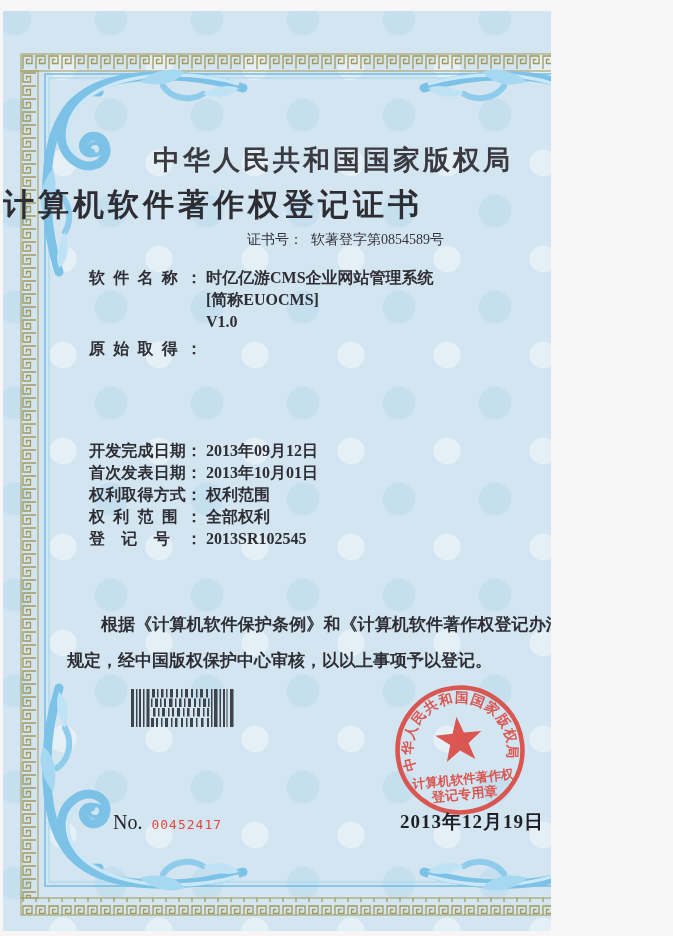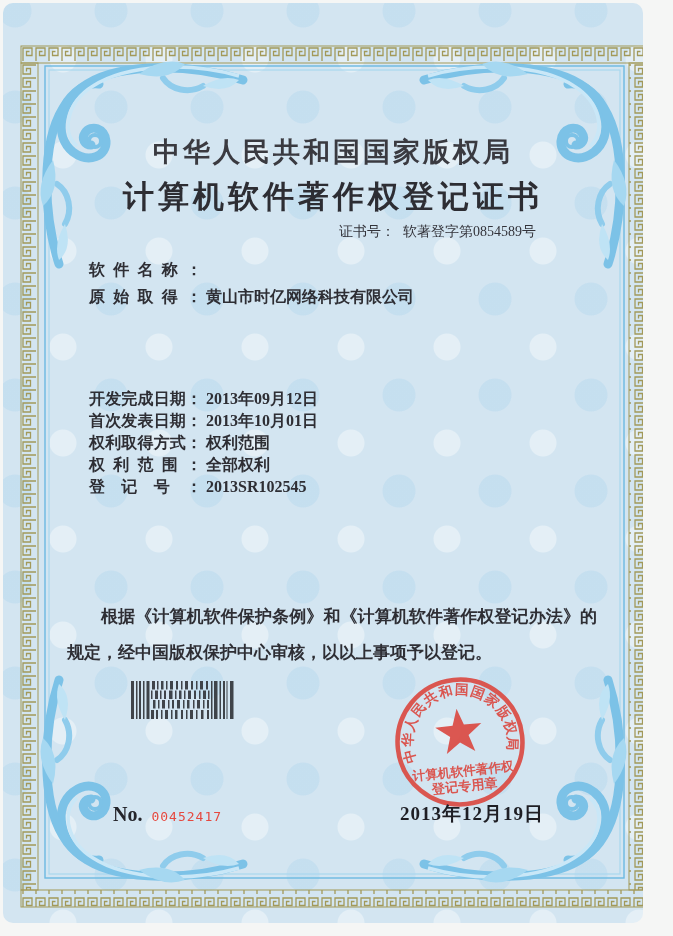--- a/index.html
+++ b/index.html
@@ -1,37 +1,36 @@
 <!DOCTYPE html>
 <html><head>
 <meta charset="utf-8">
 <style>
   html,body{margin:0;padding:0;}
   body{width:673px;height:936px;background:#f5f6f5;font-family:"Liberation Sans",sans-serif;}
   .page{position:relative;width:673px;height:936px;overflow:hidden;}
   .cert{
-    position:absolute;left:3px;top:3px;width:640px;height:920px;
+    position:absolute;left:3px;top:11px;width:548px;height:920px;
     background-color:#d3e5f1;
     background-image:
       radial-gradient(circle, rgba(255,255,255,.38) 0 13px, rgba(255,255,255,0) 14px),
       radial-gradient(circle, rgba(166,209,236,.30) 0 16px, rgba(166,209,236,0) 17px);
     background-size:96px 96px,96px 96px;
     background-position:12px 8px,60px 56px;
     overflow:hidden;
-    border-radius:10px;
   }
   .decor{position:absolute;left:0;top:0;}
   
   .authority{
     position:absolute;left:0;top:131px;width:660px;text-align:center;
     font-family:"Liberation Serif","DejaVu Serif",serif;font-weight:700;
     font-size:27px;letter-spacing:3px;color:#3a3a40;white-space:nowrap;
   }
   .cert-title{
-    position:absolute;left:0;top:173px;width:660px;text-align:center;
+    position:absolute;left:0;top:173px;width:660px;
     font-family:"Liberation Serif","DejaVu Serif",serif;font-weight:700;
     font-size:31px;letter-spacing:4px;color:#2d2d33;white-space:nowrap;
   }
   .cert-no{
     position:absolute;top:220px;right:107px;text-align:right;
     font-family:"Liberation Serif","DejaVu Serif",serif;font-weight:400;
     font-size:14px;color:#33333a;white-space:nowrap;
   }
   .cert-no .lbl{margin-right:8px;}
   .fields{
@@ -53,21 +52,21 @@
   }
   .barcode{position:absolute;left:128px;top:678px;}
   .seal{position:absolute;left:390px;top:672px;width:134px;height:134px;transform:rotate(-6deg);}
   .seal-date{
     position:absolute;left:397px;top:798px;
     font-family:Liberation Serif, serif;font-weight:700;
     font-size:19px;letter-spacing:1px;color:#1e1e24;white-space:nowrap;
   }
   .serial{position:absolute;left:110px;top:800px;white-space:nowrap;}
   .serial .prefix{
-    font-family:"Liberation Serif","DejaVu Serif",serif;font-weight:700;
+    font-family:"Liberation Serif","DejaVu Serif",serif;font-weight:400;
     font-size:20px;color:#25252b;
   }
   .serial .num{
     font-family:"DejaVu Sans Mono",monospace;
     font-size:13px;letter-spacing:1px;color:#e5483f;margin-left:9px;
   }
 </style>
 </head>
 <body>
 
@@ -113,24 +112,28 @@
     <div class="authority">中华人民共和国国家版权局</div>
     <div class="cert-title">计算机软件著作权登记证书</div>
 
     <div class="cert-no">
       <span class="lbl">证书号：</span><span>软著登字第0854589号</span>
     </div>
 
     <div class="fields">
       <div class="frow">
         <div class="flabel">软件名称：</div>
+        <div class="fvalue">
+          <div>时亿亿游CMS企业网站管理系统</div>
+          <div>[简称EUOCMS]</div>
+          <div>V1.0</div>
+        </div>
       </div>
       <div class="frow owner">
         <div class="flabel">原始取得：</div>
-        <div class="fvalue">黄山市时亿网络科技有限公司</div>
       </div>
 
       <div class="frow meta first">
         <div class="flabel">开发完成日期：</div>
         <div class="fvalue">2013年09月12日</div>
       </div>
       <div class="frow meta">
         <div class="flabel">首次发表日期：</div>
         <div class="fvalue">2013年10月01日</div>
       </div>

